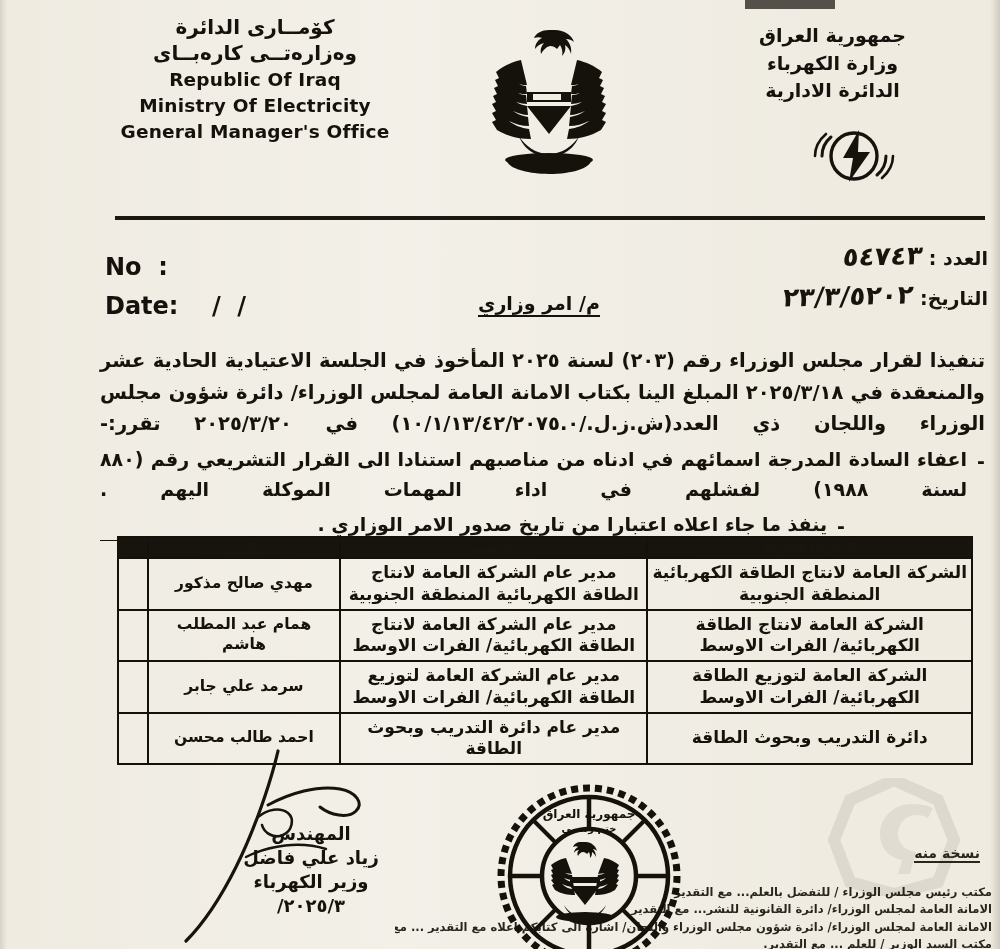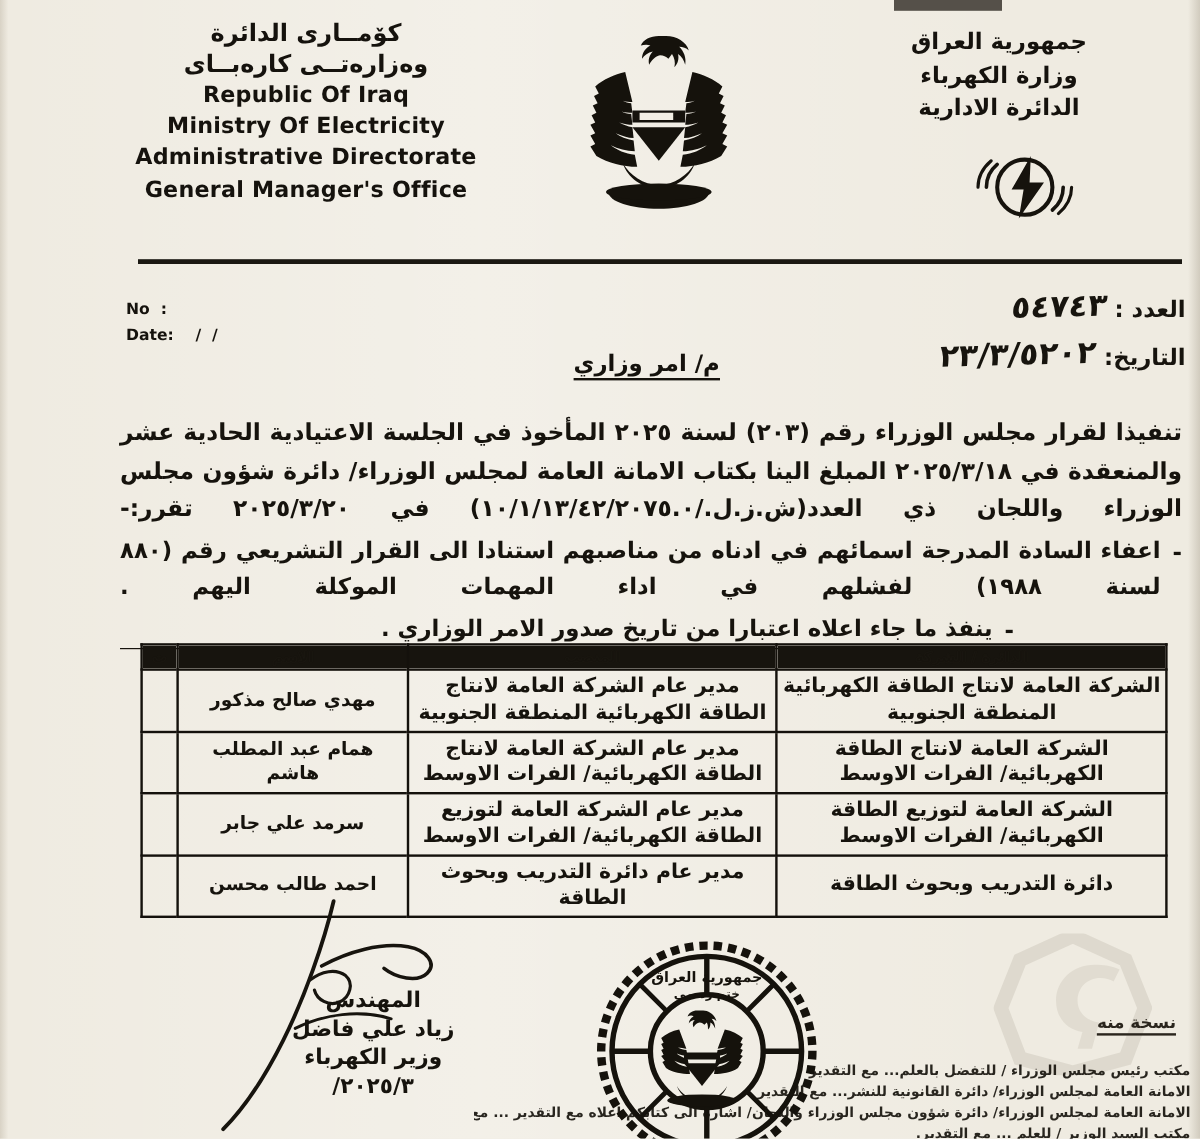--- a/index.html
+++ b/index.html
@@ -56,21 +56,21 @@
   .bolt-logo{position:absolute;right:105px;top:125px;width:82px;height:62px;}
 
   
   .rule{
     position:absolute;left:115px;top:216px;width:870px;height:4px;
     background:#1b1812;
   }
 
   
   .nodate{position:absolute;left:105px;top:248px;color:#15120d;}
-  .nodate .row{font-weight:bold;font-size:13px;line-height:1.62;white-space:pre;}
+  .nodate .row{font-weight:bold;font-size:24px;line-height:1.62;white-space:pre;}
 
   .hand{
     position:absolute;right:12px;top:236px;direction:rtl;color:#17140e;
     text-align:right;
   }
   .hand .row{font-weight:bold;font-size:19px;line-height:1.55;white-space:nowrap;}
   .hand .hv{
     font-family:"DejaVu Sans","Liberation Sans",sans-serif;
     font-size:26px;font-weight:bold;letter-spacing:2px;
     display:inline-block;transform:skewX(-7deg) rotate(-1.4deg);
@@ -172,21 +172,20 @@
   <div class="scan-edge-right"></div>
   <div class="scan-edge-top"></div>
 
   <div class="header">
 
     <div class="hdr-left">
       <div class="ar">كۆمــاری الدائرة</div>
       <div class="ar">وەزارەتــی کارەبــای</div>
       <div class="en">Republic Of Iraq</div>
       <div class="en">Ministry Of Electricity</div>
-      <div class="en">Administrative Directorate</div>
       <div class="en">General Manager's Office</div>
     </div>
 
     <svg class="emblem" viewBox="0 0 132 158">
       <g fill="#15120c">
         <path d="M66 6c-7 0-13 3-15 8 3-1 6-1 8 0-4 2-7 6-7 11 2-3 5-5 9-6-3 3-4 7-3 11 2-4 5-7 9-8 3 0 5 1 7 3l3-4c2 3 3 7 2 11 3-3 4-7 3-11 3 2 5 5 6 9 1-6-1-11-5-15 3 0 6 1 8 3-2-7-10-12-19-12z"></path>
         <path d="M38 36c-9 2-18 6-25 12l3 6-4 2 3 6-4 2 3 6-4 2 3 6-4 2 4 7-4 2 4 7-4 2 5 8c10 6 22 9 34 9l-2-10c-8-1-15-4-20-8 6 3 13 5 20 5l-1-9c-6-1-11-3-15-6 5 2 10 4 15 4l-1-9c-4-1-8-2-11-4 4 1 8 2 11 2l-1-9c-3 0-6-1-8-2 3 1 6 1 9 1l-1-8c-2 0-5-1-7-2 3 1 5 1 8 1z"></path>
         <path d="M94 36c9 2 18 6 25 12l-3 6 4 2-3 6 4 2-3 6 4 2-3 6 4 2-4 7 4 2-4 7 4 2-5 8c-10 6-22 9-34 9l2-10c8-1 15-4 20-8-6 3-13 5-20 5l1-9c6-1 11-3 15-6-5 2-10 4-15 4l1-9c4-1 8-2 11-4-4 1-8 2-11 2l1-9c3 0 6-1 8-2-3 1-6 1-9 1l1-8c2 0 5-1 7-2-3 1-5 1-8 1z"></path>
         <path d="M44 68h44v10H44z"></path>
         <path d="M44 82h44l-22 28z"></path>

